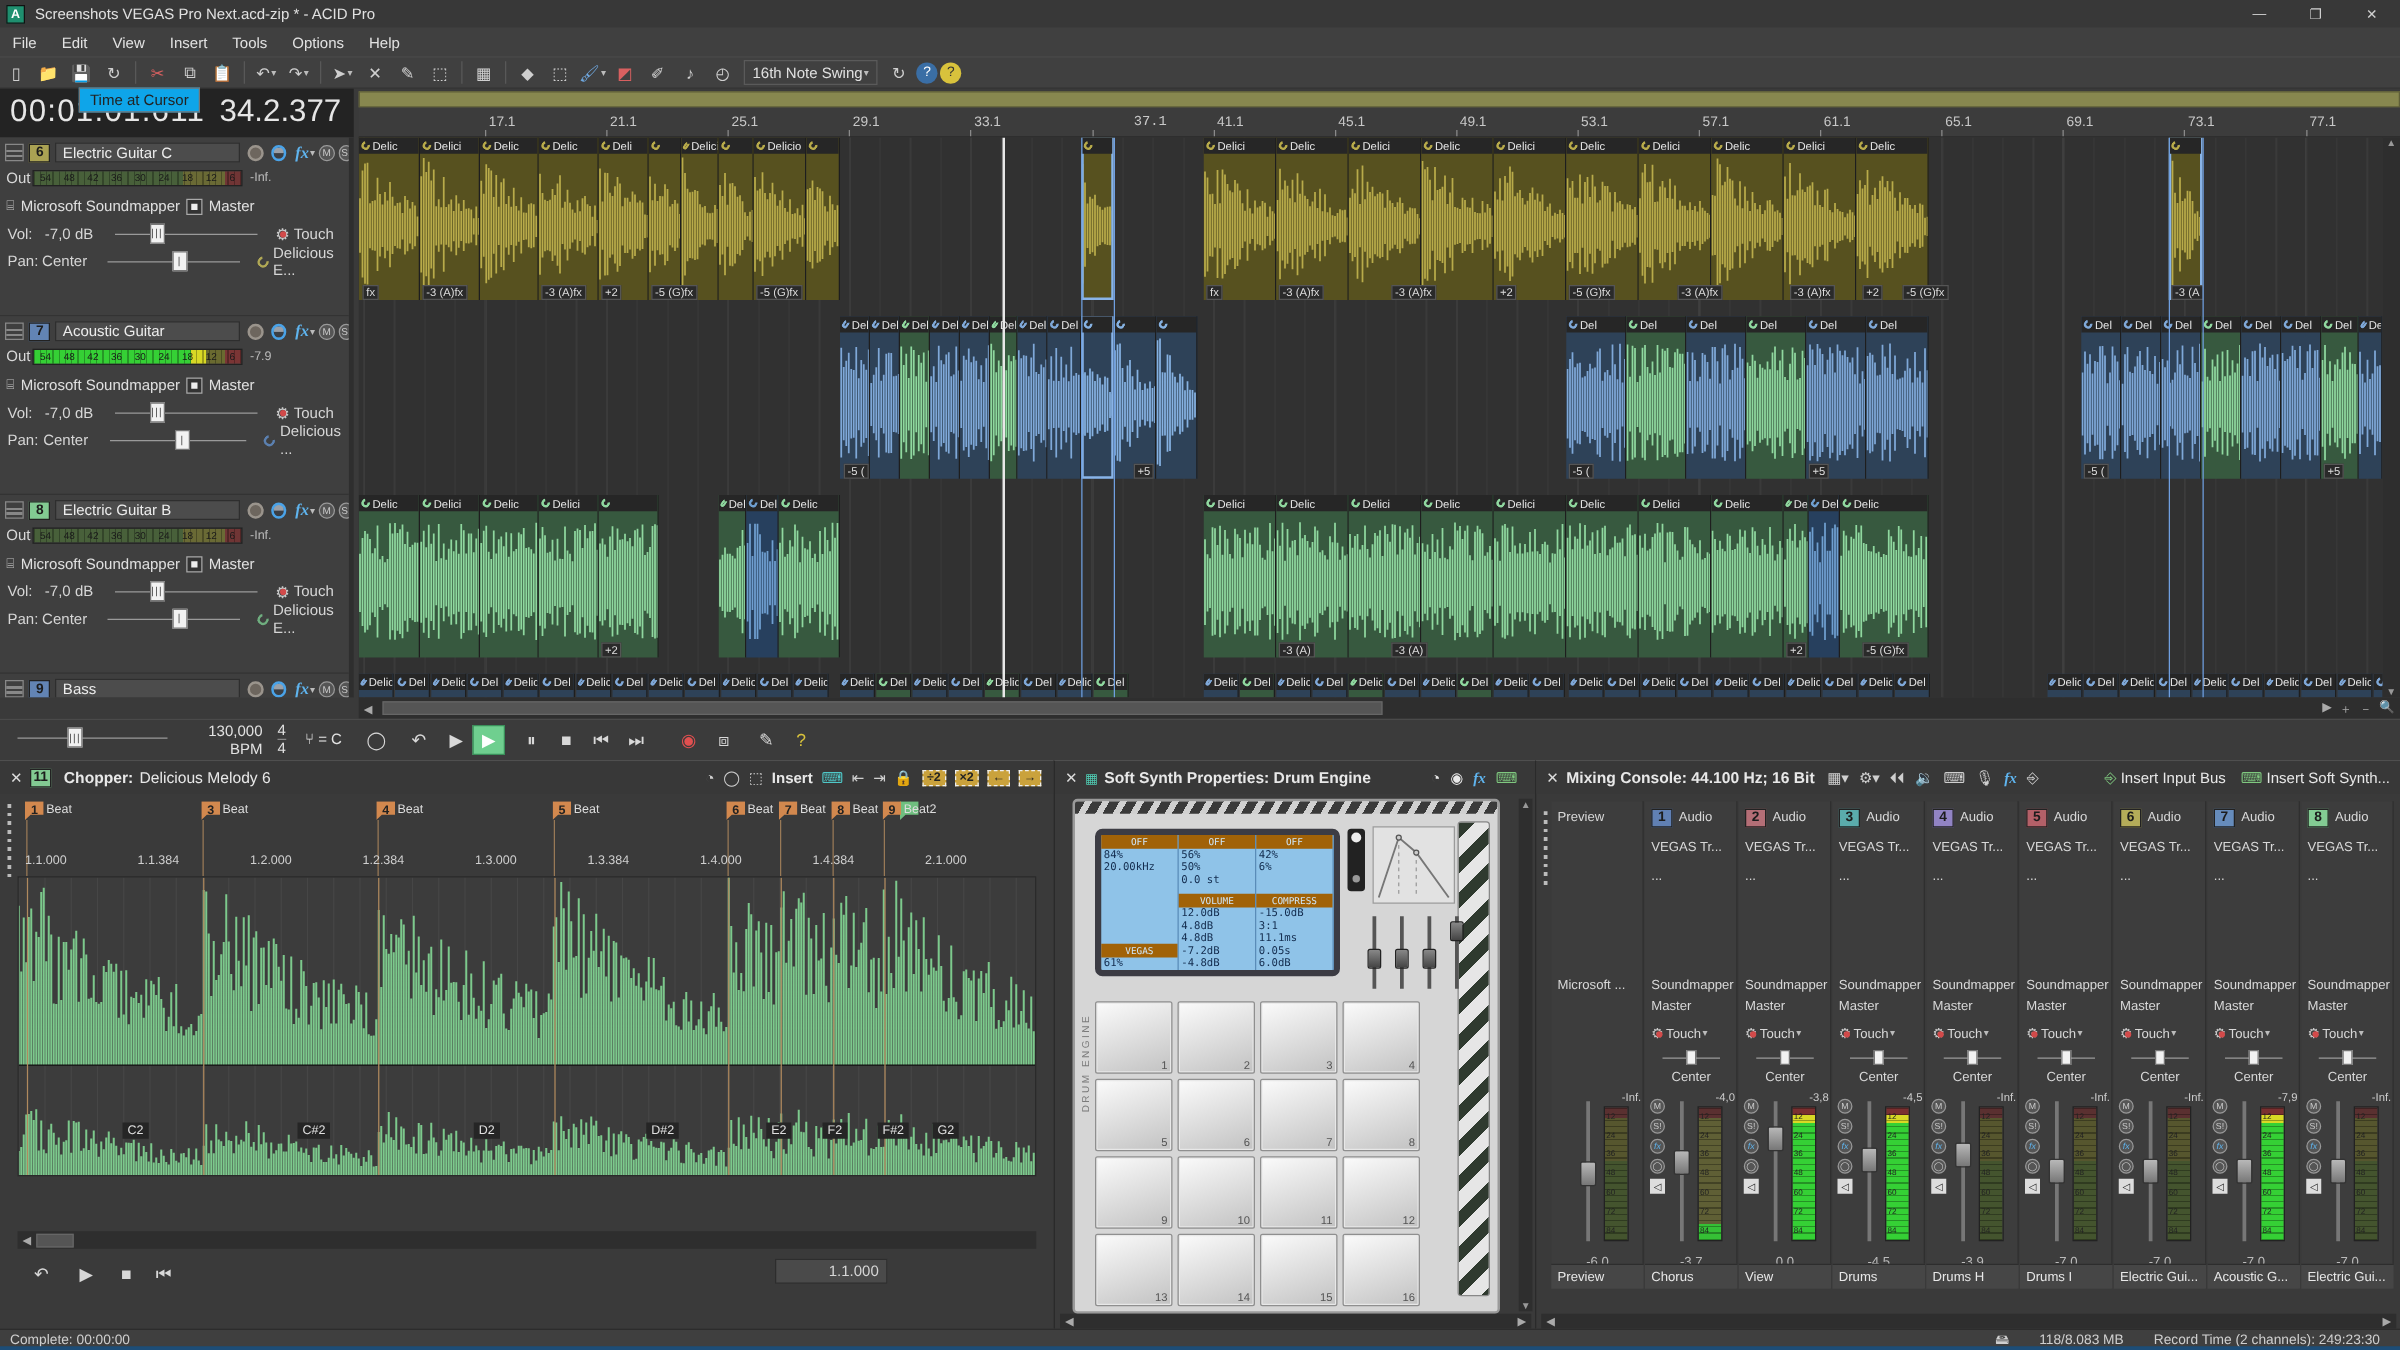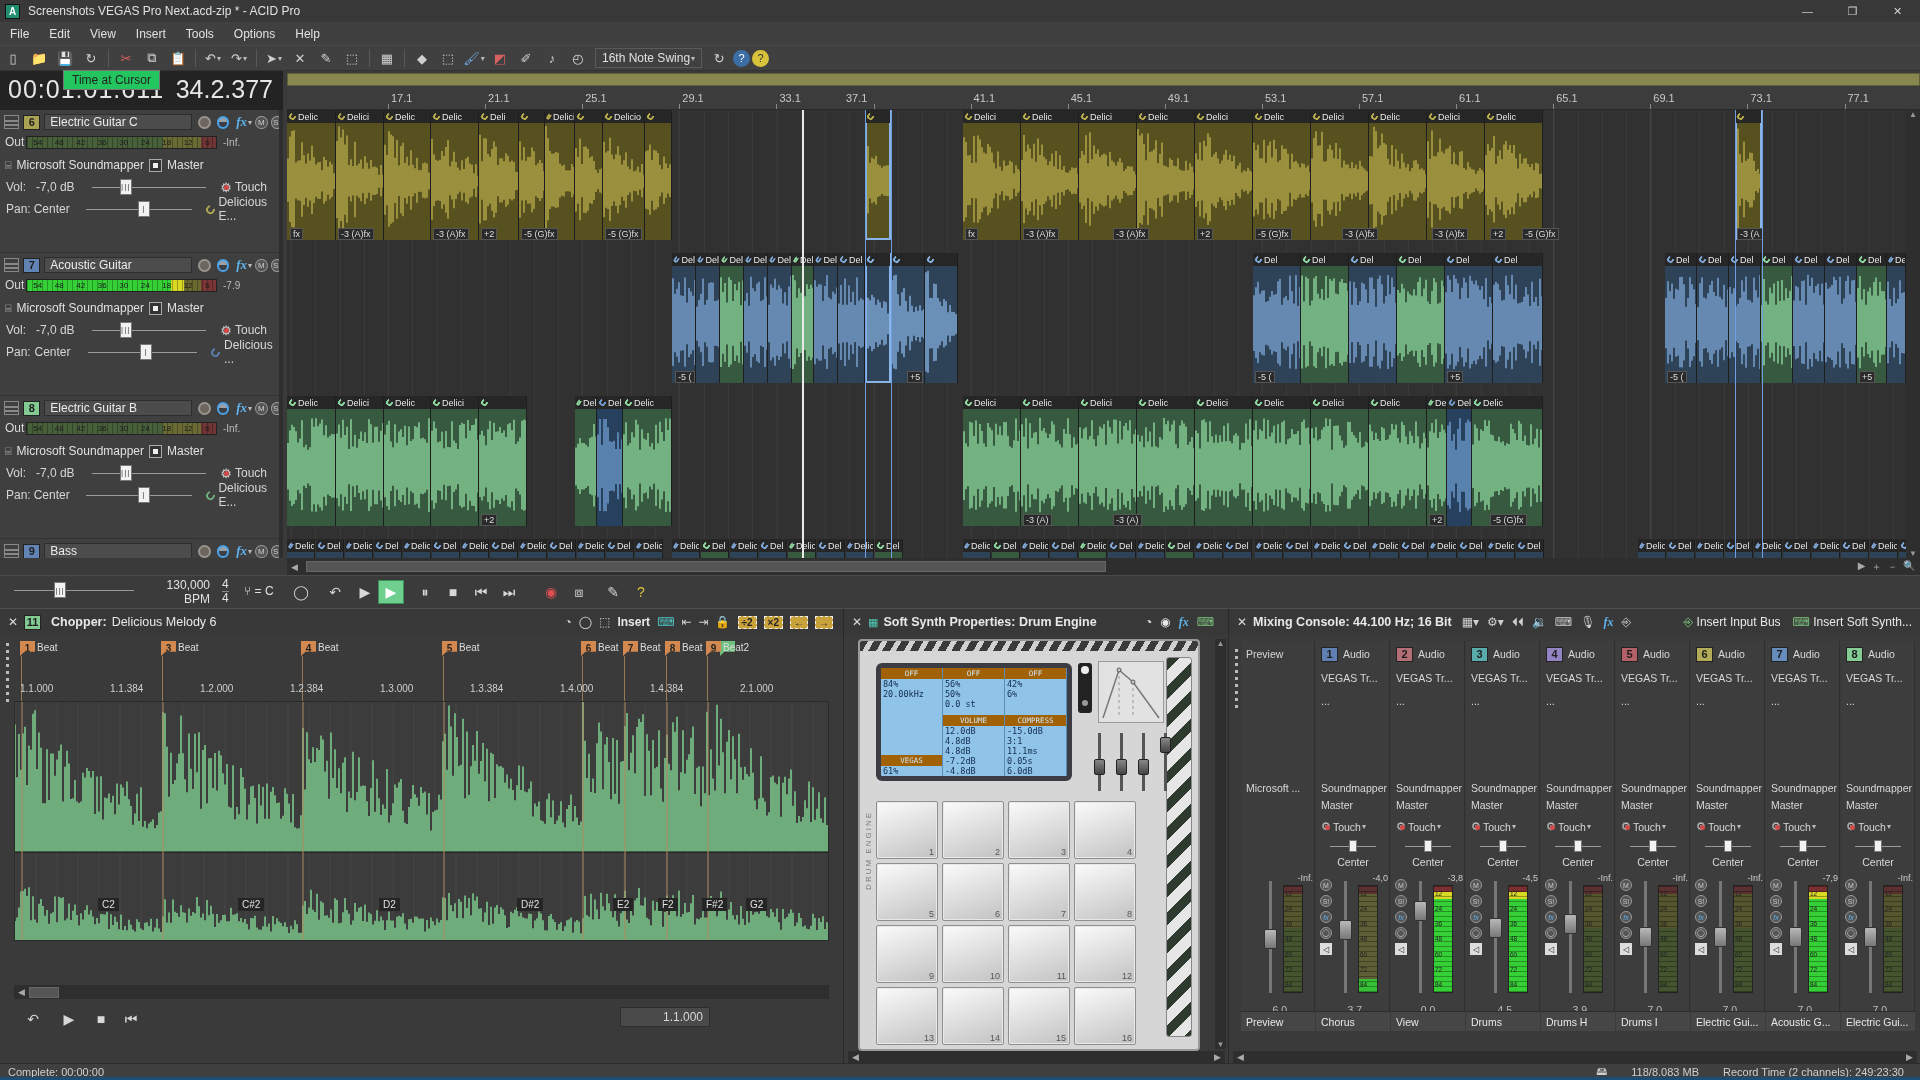--- a/index.html
+++ b/index.html
@@ -16,40 +16,40 @@
   #menubar span{padding:3px 10px;color:#e2e2e2;}
   #toolbar{left:0;top:45px;width:1920px;height:26px;background:#404040;display:flex;align-items:center;font-size:13px;border-top:1px solid #4a4a4a;border-bottom:1px solid #333;}
   .tbtn{min-width:24px;height:22px;display:flex;align-items:center;justify-content:center;color:#cfcfcf;font-size:13px;margin:0 1px;}
   .tsep{width:1px;height:18px;background:#585858;margin:0 4px;}
   .tdrop{font-size:8px;color:#bbb;margin-left:1px;}
   #swingcombo{display:flex;align-items:center;background:#404040;border:1px solid #5a5a5a;height:20px;padding:0 6px;font-size:12px;color:#e0e0e0;margin:0 4px;}
   
   #timebox{left:0;top:71px;width:283px;height:39px;background:#232323;display:flex;align-items:flex-start;}
   #bigtime{font-size:25px;color:#e6e6e6;letter-spacing:1px;padding:4px 0 0 8px;}
   #bigbeats{font-size:25px;color:#e6e6e6;margin-left:auto;padding:4px 10px 0 0;}
-  #tooltip{left:63px;top:70px;background:#22c55e;color:#222;font-size:12px;border:1px solid #767676;padding:2px 8px;z-index:60;}
+  #tooltip{left:63px;top:70px;background:#0ea5e9;color:#222;font-size:12px;border:1px solid #767676;padding:2px 8px;z-index:60;}
   
   #loopbar{left:287px;top:73px;width:1633px;height:13px;background:#87874f;border:1px solid #5e5e38;}
   #ruler{left:287px;top:86px;width:1633px;height:24px;background:#3c3c3c;border-bottom:1px solid #2a2a2a;font-size:11px;color:#c8c8c8;}
   .rlab{position:absolute;top:6px;}
   .rtick{position:absolute;bottom:0;width:1px;height:5px;background:#8a8a8a;}
   
   #headers{left:0;top:110px;width:283px;height:448px;background:#3f3f3f;overflow:hidden;border-right:4px solid #2e2e2e;}
   .thead{position:absolute;left:0;width:283px;height:143px;border-bottom:1px solid #333;background:#3f3f3f;font-size:12px;}
   .trow{position:absolute;left:0;width:283px;height:18px;display:flex;align-items:center;}
   .collapse{width:16px;height:14px;border:1px solid #888;margin:0 4px 0 4px;background:linear-gradient(#3f3f3f 0 4px,#888 4px 6px,#3f3f3f 6px 8px,#888 8px 10px,#3f3f3f 10px 100%);}
   .badge{min-width:17px;height:15px;display:flex;align-items:center;justify-content:center;color:#1c1c1c;font-size:11px;font-weight:bold;border:1px solid #222;margin-right:4px;}
   .namefield{width:155px;height:16px;background:#4c4c4c;border:1px solid #2e2e2e;color:#ececec;padding:0 5px;font-size:12px;display:flex;align-items:center;}
   .circ{width:13px;height:13px;border-radius:50%;border:2px solid #9a948c;background:#6d665e;margin-left:6px;}
   .circ.mute{border-color:#4aa3e8;background:linear-gradient(#9aa0a8 0 50%,#3b3f45 50% 100%);}
   .fxi{color:#5fb4ee;font-style:italic;font-weight:bold;font-size:13px;margin-left:7px;font-family:"Liberation Serif",serif;}
   .mscirc{width:13px;height:13px;border-radius:50%;border:1px solid #999;color:#ccc;font-size:8px;display:flex;align-items:center;justify-content:center;margin-left:3px;background:#555;}
   .meterwrap{position:absolute;left:0;width:283px;height:16px;display:flex;align-items:center;}
   .outlab{width:26px;padding-left:5px;font-size:12px;color:#d8d8d8;}
-  .hmeter{position:relative;width:191px;height:13px;border:1px solid #222;background:#3a3a3a;overflow:hidden;}
+  .hmeter{position:relative;width:168px;height:13px;border:1px solid #222;background:#3a3a3a;overflow:hidden;}
   .hmnums{position:absolute;left:0;top:0;width:100%;height:100%;display:flex;justify-content:space-around;align-items:center;font-size:8px;color:#1a1a1a;z-index:3;}
   .peaklab{margin-left:6px;font-size:10px;color:#bbb;}
   .devrow{font-size:12px;color:#e0e0e0;}
   .sqicon{width:13px;height:13px;border:1px solid #aaa;background:#333;display:flex;align-items:center;justify-content:center;margin:0 5px;}
   .sqicon::after{content:"";width:5px;height:5px;background:#eee;}
   .slider{position:relative;height:1px;background:#9a9a9a;}
   .shandle{position:absolute;top:-8px;width:12px;height:16px;background:#f2f2f2;border:1px solid #777;display:flex;align-items:center;justify-content:center;font-size:8px;color:#444;letter-spacing:1px;}
   .gear{position:relative;color:#c9c9c9;font-size:13px;margin:0 3px;}
   .gear::after{content:"";position:absolute;left:4px;top:5px;width:5px;height:5px;border-radius:50%;background:#d24a4a;}
   .swirl{width:9px;height:9px;border-radius:50%;border:2px solid #ccc;border-top-color:transparent;transform:rotate(35deg);margin:0 4px;}
@@ -188,21 +188,21 @@
       <span class="rlab" style="left: 104px;">17.1</span>
       <div class="rtick" style="left: 101px;"></div>
       <span class="rlab" style="left: 201.1px;">21.1</span>
       <div class="rtick" style="left: 198.1px;"></div>
       <span class="rlab" style="left: 298.2px;">25.1</span>
       <div class="rtick" style="left: 295.2px;"></div>
       <span class="rlab" style="left: 395.3px;">29.1</span>
       <div class="rtick" style="left: 392.3px;"></div>
       <span class="rlab" style="left: 492.4px;">33.1</span>
       <div class="rtick" style="left: 489.4px;"></div>
-      <span class="rlab" style="left: 559px;">37.1</span>
+      <span class="rlab" style="left: 620px; font-family: Liberation Mono, monospace;">37.1</span>
       <div class="rtick" style="left: 586.5px;"></div>
       <span class="rlab" style="left: 686.6px;">41.1</span>
       <div class="rtick" style="left: 683.6px;"></div>
       <span class="rlab" style="left: 783.7px;">45.1</span>
       <div class="rtick" style="left: 780.7px;"></div>
       <span class="rlab" style="left: 880.8px;">49.1</span>
       <div class="rtick" style="left: 877.8px;"></div>
       <span class="rlab" style="left: 977.9px;">53.1</span>
       <div class="rtick" style="left: 974.9px;"></div>
       <span class="rlab" style="left: 1075px;">57.1</span>

